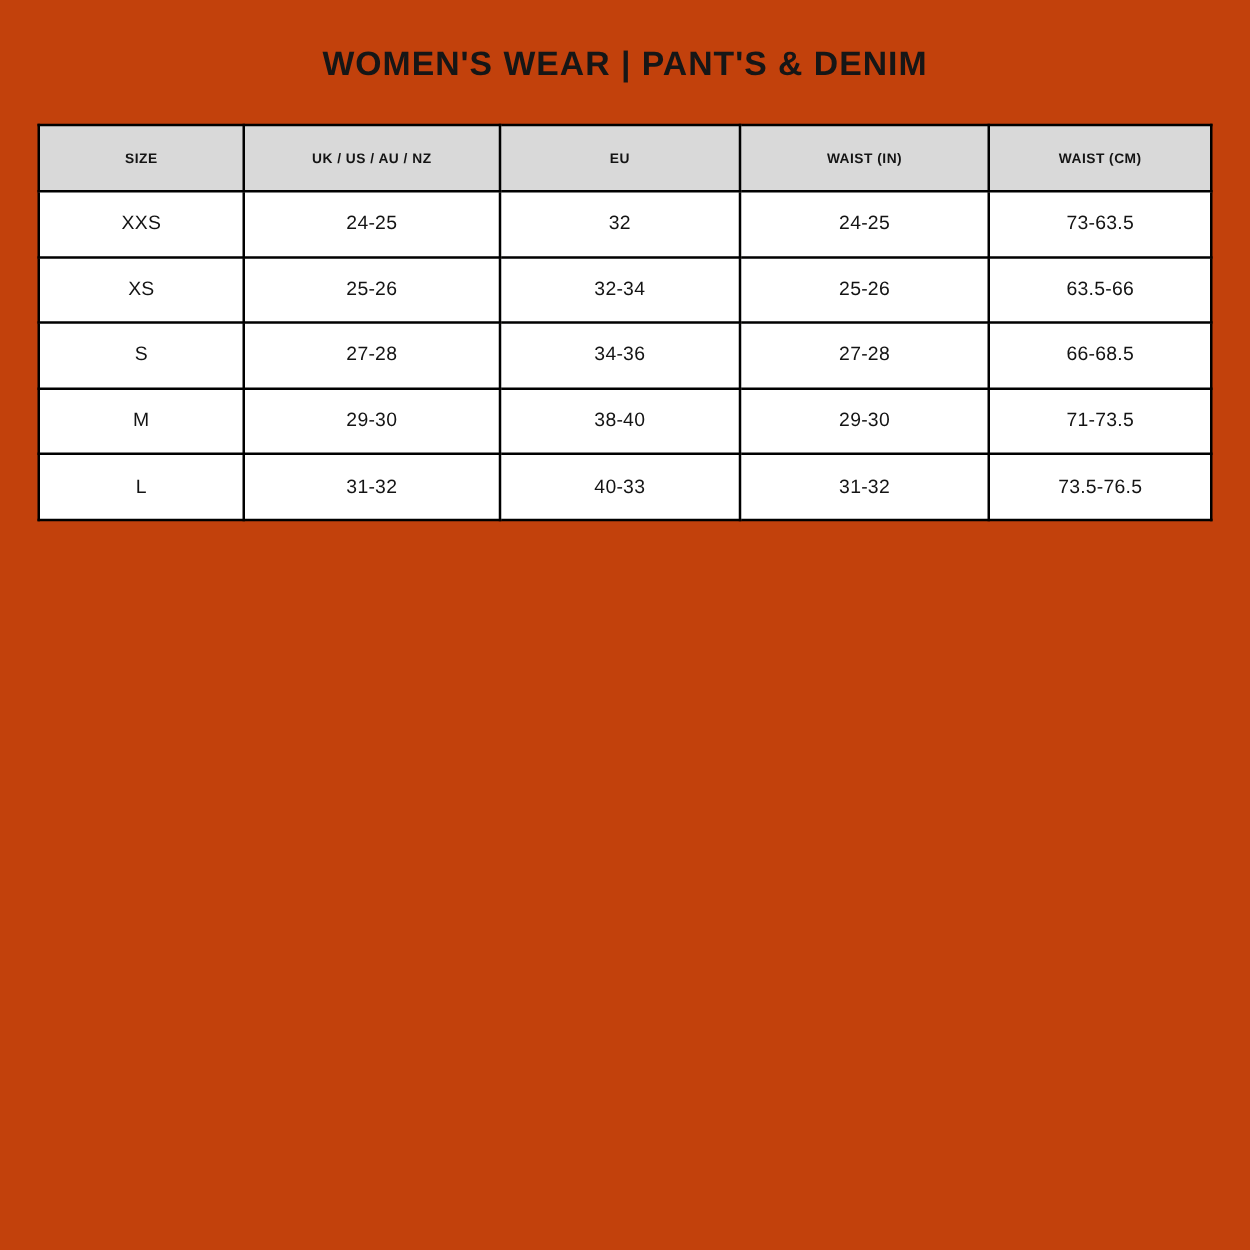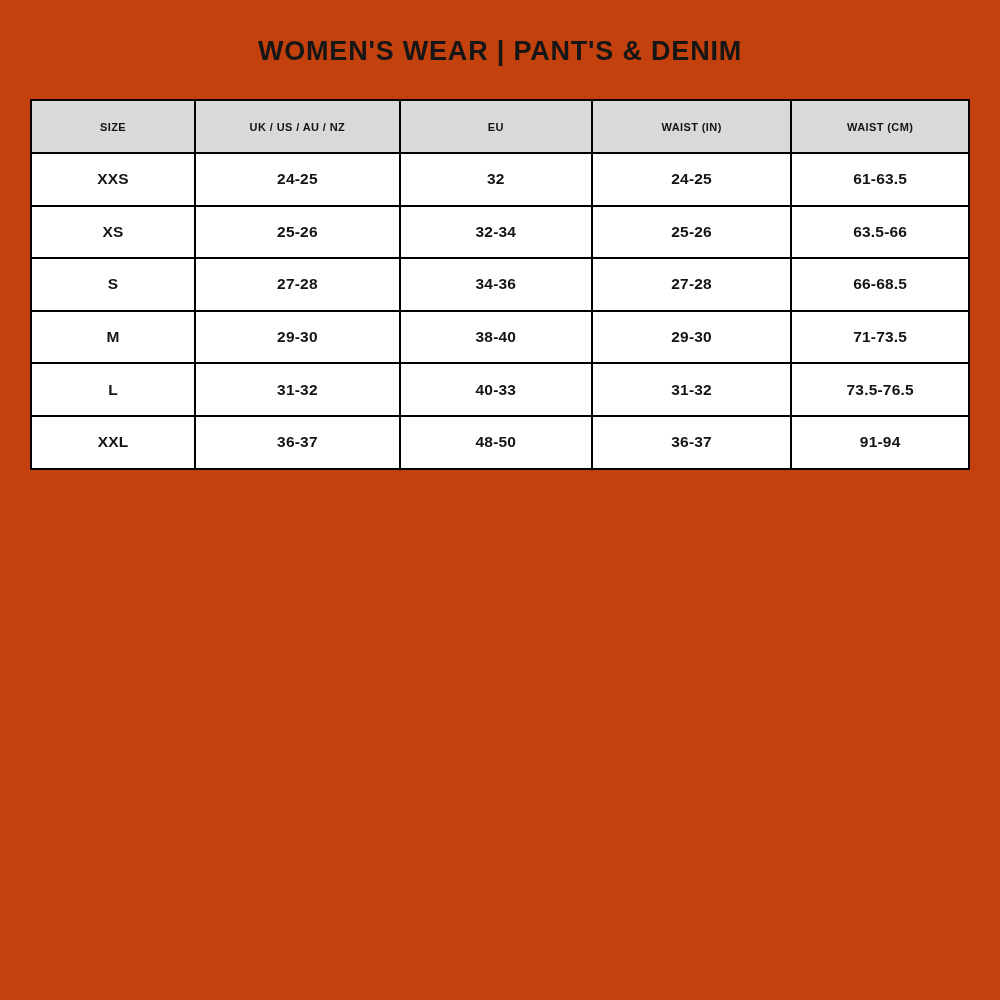--- a/index.html
+++ b/index.html
@@ -41,21 +41,21 @@
     height: 53px;
     font-size: 11px;
     font-weight: 700;
     letter-spacing: 0.4px;
     color: #141414;
   }
   .size-table td {
     background: #ffffff;
     height: 52.6px;
     font-size: 15.5px;
-    font-weight: 700;
+    font-weight: 400;
     letter-spacing: 0.2px;
     color: #141414;
   }
   .size-table th:nth-child(1), .size-table td:nth-child(1) { width: 158px; }
   .size-table th:nth-child(2), .size-table td:nth-child(2) { width: 197px; }
   .size-table th:nth-child(3), .size-table td:nth-child(3) { width: 185px; }
   .size-table th:nth-child(4), .size-table td:nth-child(4) { width: 192px; }
   .size-table th:nth-child(5), .size-table td:nth-child(5) { width: 171px; }
 </style>
 </head>
@@ -73,21 +73,21 @@
           <th>WAIST (IN)</th>
           <th>WAIST (CM)</th>
         </tr>
     </thead>
     <tbody id="table-body">
         <tr>
           <td>XXS</td>
           <td>24-25</td>
           <td>32</td>
           <td>24-25</td>
-          <td>61-63.5</td>
+          <td>73-63.5</td>
         </tr>
         <tr>
           <td>XS</td>
           <td>25-26</td>
           <td>32-34</td>
           <td>25-26</td>
           <td>63.5-66</td>
         </tr>
         <tr>
           <td>S</td>
@@ -103,22 +103,15 @@
           <td>29-30</td>
           <td>71-73.5</td>
         </tr>
         <tr>
           <td>L</td>
           <td>31-32</td>
           <td>40-33</td>
           <td>31-32</td>
           <td>73.5-76.5</td>
         </tr>
-        <tr>
-          <td>XXL</td>
-          <td>36-37</td>
-          <td>48-50</td>
-          <td>36-37</td>
-          <td>91-94</td>
-        </tr>
       </tbody>
   </table>
 </div>
 
 </body></html>

